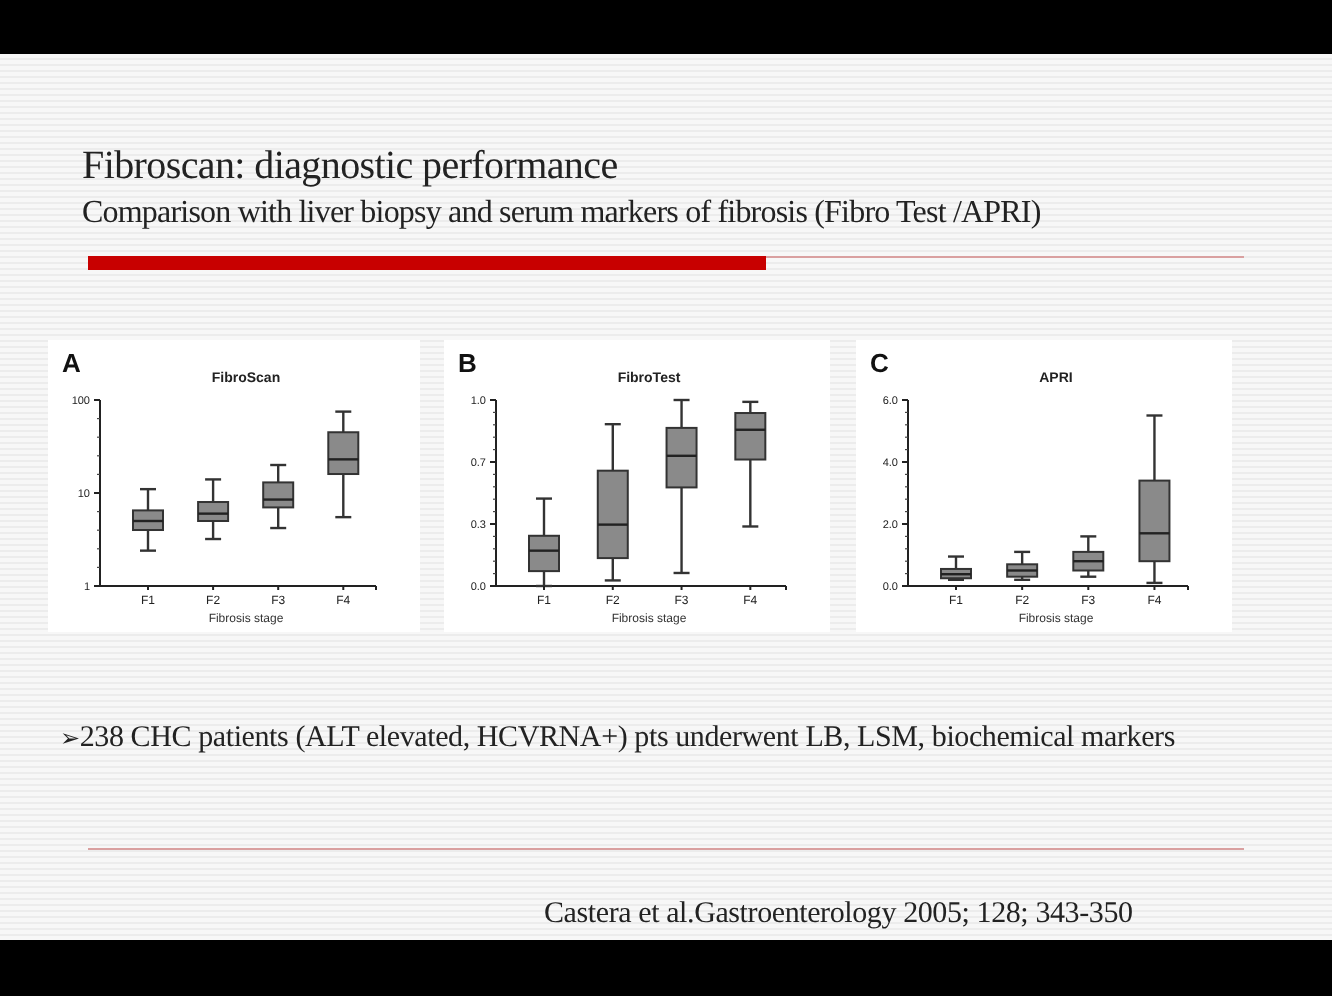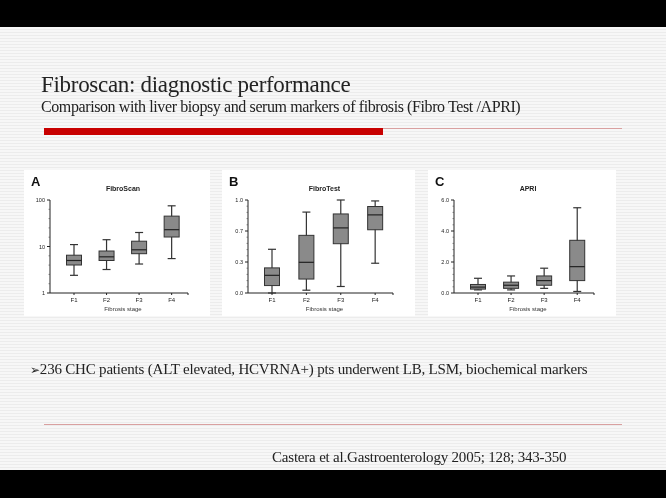--- a/index.html
+++ b/index.html
@@ -5,21 +5,21 @@
   html, body { margin: 0; padding: 0; }
   body {
     width: 666px; height: 498px; background: #000; position: relative; overflow: hidden;
     font-family: "Liberation Serif", serif;
   }
   .slide {
     position: absolute; left: 0; top: 27px; width: 666px; height: 443px;
     background: repeating-linear-gradient(to bottom, #f7f7f7 0px, #f7f7f7 2px, #ececec 2px, #ececec 3px);
   }
   .title {
-    position: absolute; left: 41px; top: 45px; font-size: 23px; color: #222; white-space: nowrap;
+    position: absolute; left: 41px; top: 45px; font-size: 20px; color: #222; white-space: nowrap;
     letter-spacing: -0.3px;
   }
   .subtitle {
     position: absolute; left: 41px; top: 71px; font-size: 16px; color: #222; white-space: nowrap;
     letter-spacing: -0.4px;
   }
   .thin-line {
     position: absolute; left: 44px; top: 101px; width: 578px; height: 1px; background: #d9a0a0;
   }
   .red-bar {
@@ -216,18 +216,18 @@
         <rect x="141.72500000000002" y="70.30000000000001" width="15" height="40.29999999999998" fill="#8a8a8a" stroke="#333" stroke-width="1"></rect>
         <line x1="141.72500000000002" y1="96.65" x2="156.72500000000002" y2="96.65" stroke="#222" stroke-width="1.2"></line>
         <line x1="149.22500000000002" y1="123" x2="149.22500000000002" y2="125" stroke="#222"></line>
         <text x="149.22500000000002" y="132" font-size="6" text-anchor="middle" font-family="&quot;Liberation Sans&quot;, sans-serif" fill="#222">F4</text>
         <line x1="166" y1="123" x2="166" y2="125" stroke="#222"></line>
         <text x="100" y="141" font-size="6" text-anchor="middle" font-family="&quot;Liberation Sans&quot;, sans-serif" fill="#333">Fibrosis stage</text>
       </svg>
     </div>
 
   <div class="bullet">
-    <span style="font-family:'DejaVu Sans',sans-serif;font-size:12px;">➢</span><span>236  CHC patients (ALT elevated, HCVRNA+) pts underwent LB, LSM, biochemical markers</span>
+    <span style="font-family:'DejaVu Sans',sans-serif;font-size:12px;">➢</span><span>238  CHC patients (ALT elevated, HCVRNA+) pts underwent LB, LSM, biochemical markers</span>
   </div>
 
   <div class="bottom-line"></div>
   <div class="citation">Castera et al.Gastroenterology 2005; 128; 343-350</div>
 </div>
 
 </body></html>

